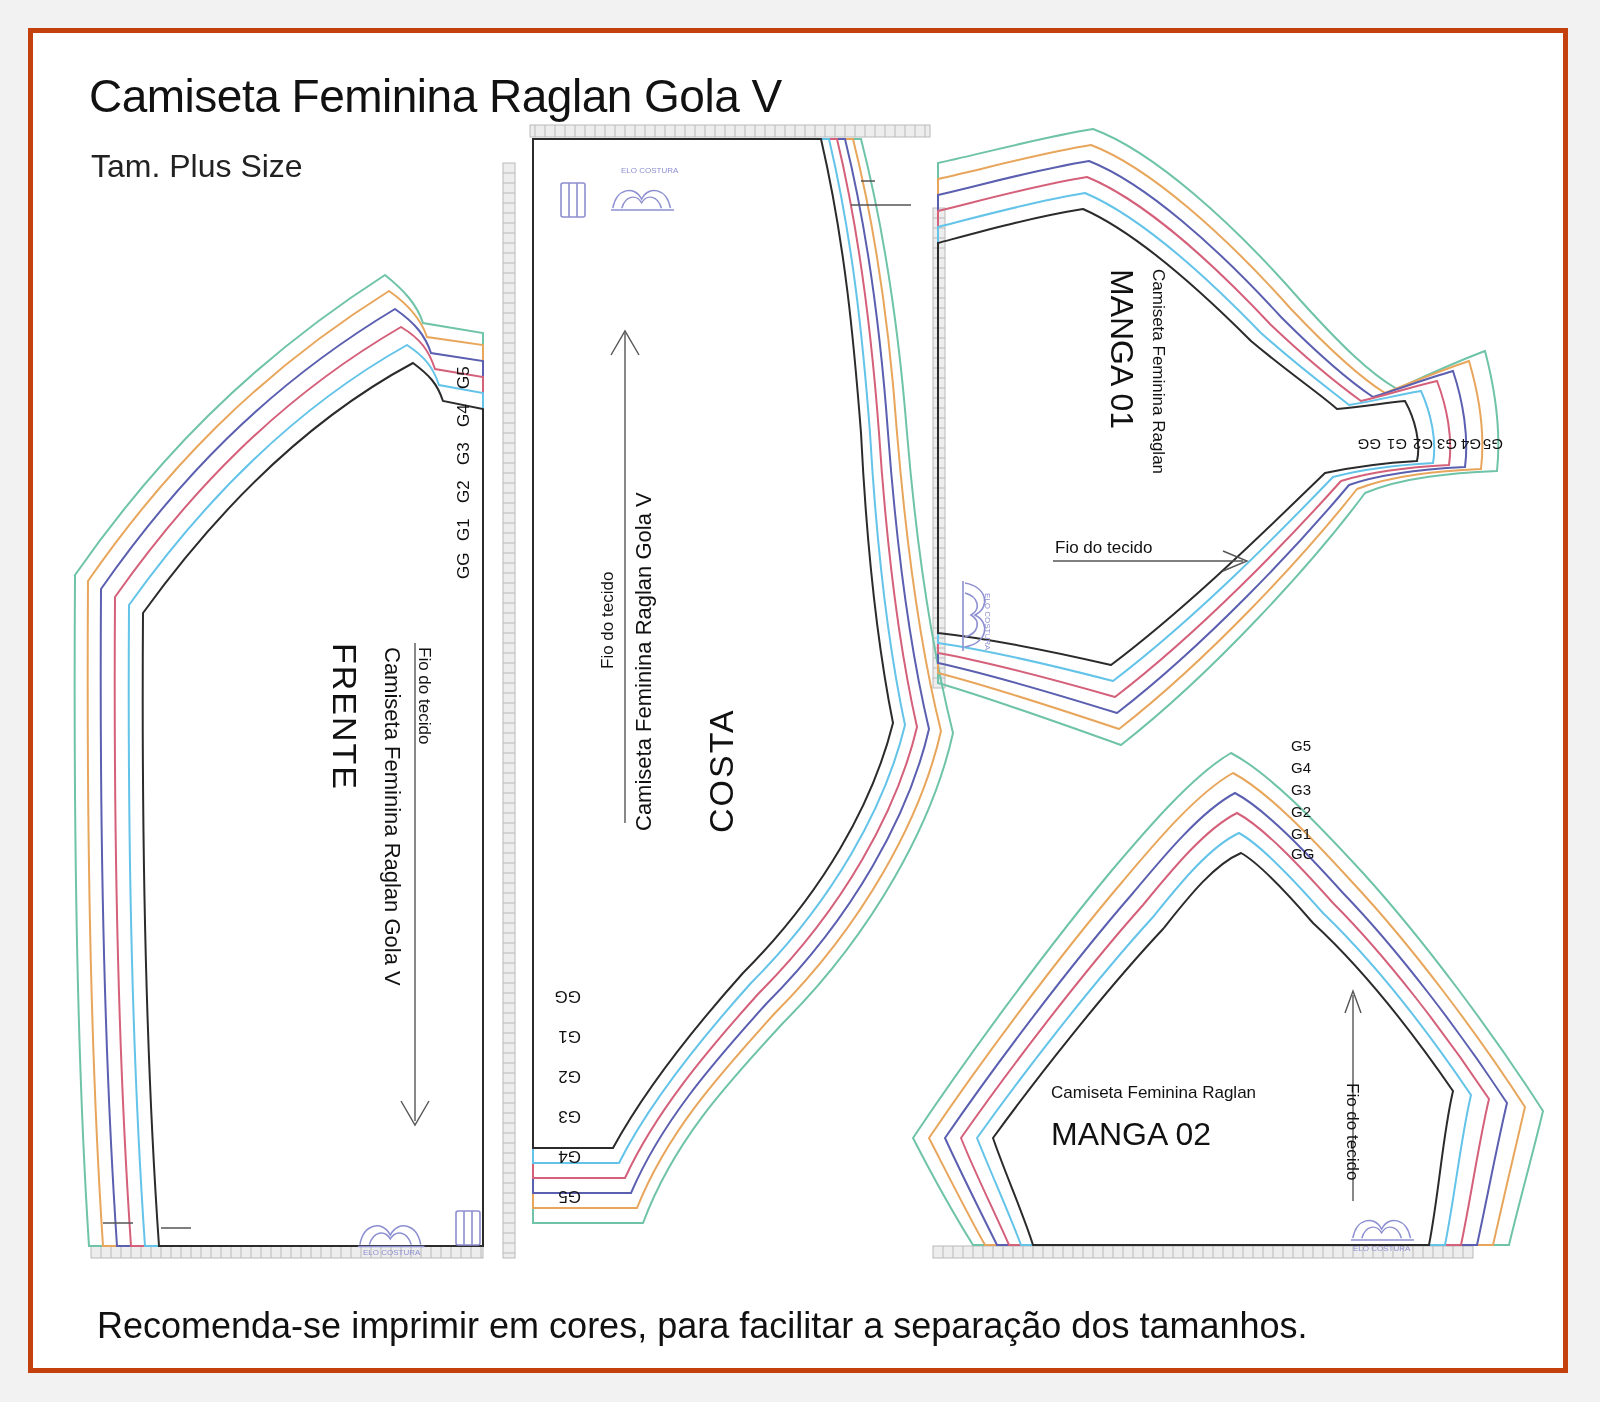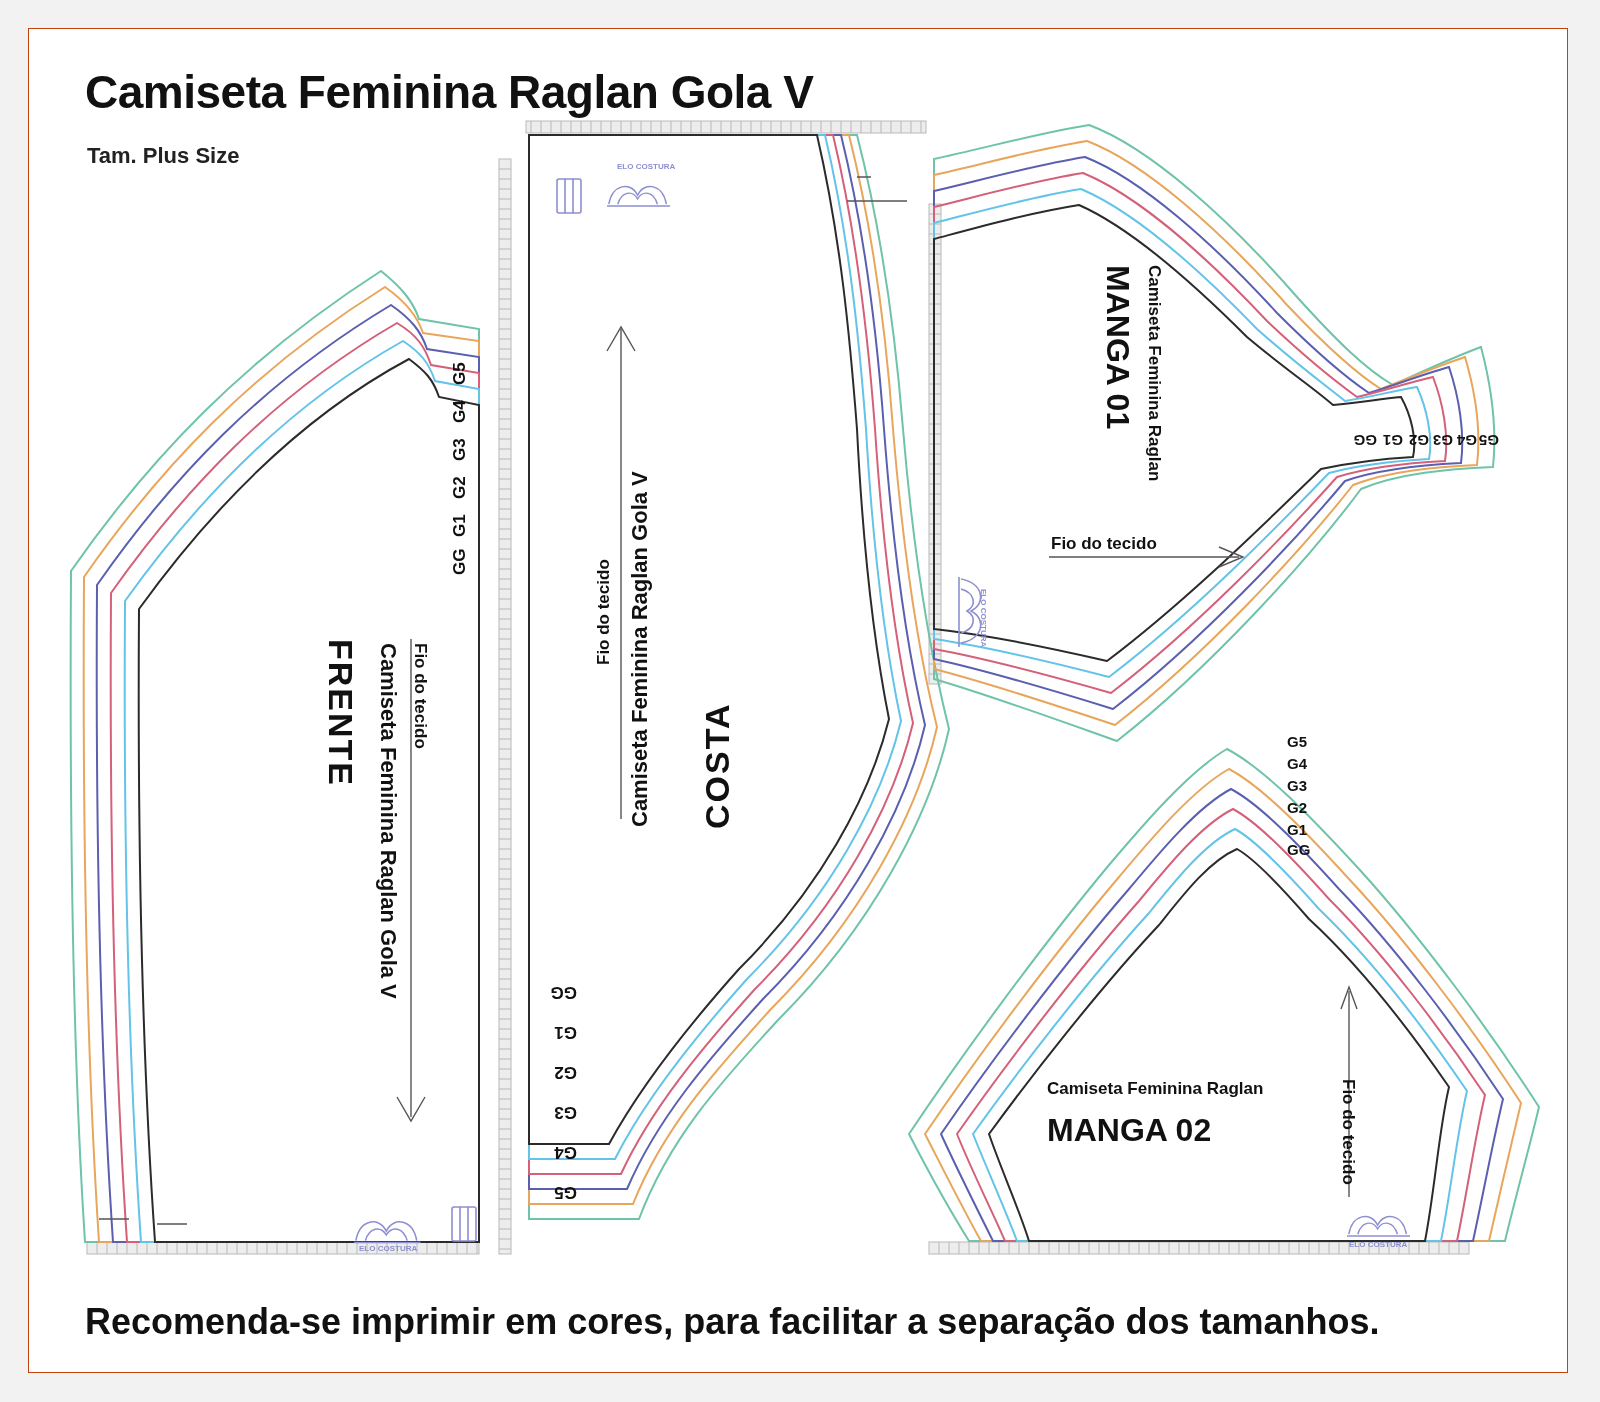--- a/index.html
+++ b/index.html
@@ -1,29 +1,29 @@
 <!DOCTYPE html>
 <html><head>
 <meta charset="utf-8">
 <style>
   html,body{margin:0;padding:0;background:#f2f2f2;}
   body{width:1600px;height:1402px;font-family:"Liberation Sans",sans-serif;overflow:hidden;}
   #sheet{
     position:absolute;left:28px;top:28px;width:1540px;height:1345px;
-    background:#ffffff;border:1px solid #c2410c;box-sizing:border-box;font-weight:bold;
+    background:#ffffff;border:5px solid #c2410c;box-sizing:border-box;
   }
   .title{
     position:absolute;left:56px;top:36px;font-size:46px;color:#111;
     letter-spacing:-0.5px;white-space:nowrap;
   }
   .subtitle{
-    position:absolute;left:58px;top:112px;font-size:22px;color:#222;line-height:1.35;
+    position:absolute;left:58px;top:112px;font-size:32px;color:#222;line-height:1.35;
   }
   .footer{
-    position:absolute;left:56px;top:1272px;font-size:36px;color:#111;white-space:nowrap;
+    position:absolute;left:64px;top:1272px;font-size:36px;color:#111;white-space:nowrap;
   }
   svg.pattern{position:absolute;left:0;top:0;width:1540px;height:1345px;}
   .lbl{font-family:"Liberation Sans",sans-serif;fill:#111;}
   .tiny{font-size:15px;}
   .small{font-size:17px;}
   .med{font-size:22px;}
   .big{font-size:34px;letter-spacing:2px;}
   .big2{font-size:32px;}
   .logo{stroke:#8d8fd0;fill:none;stroke-width:1.6;}
   .logotxt{font-size:8px;fill:#8d8fd0;}

